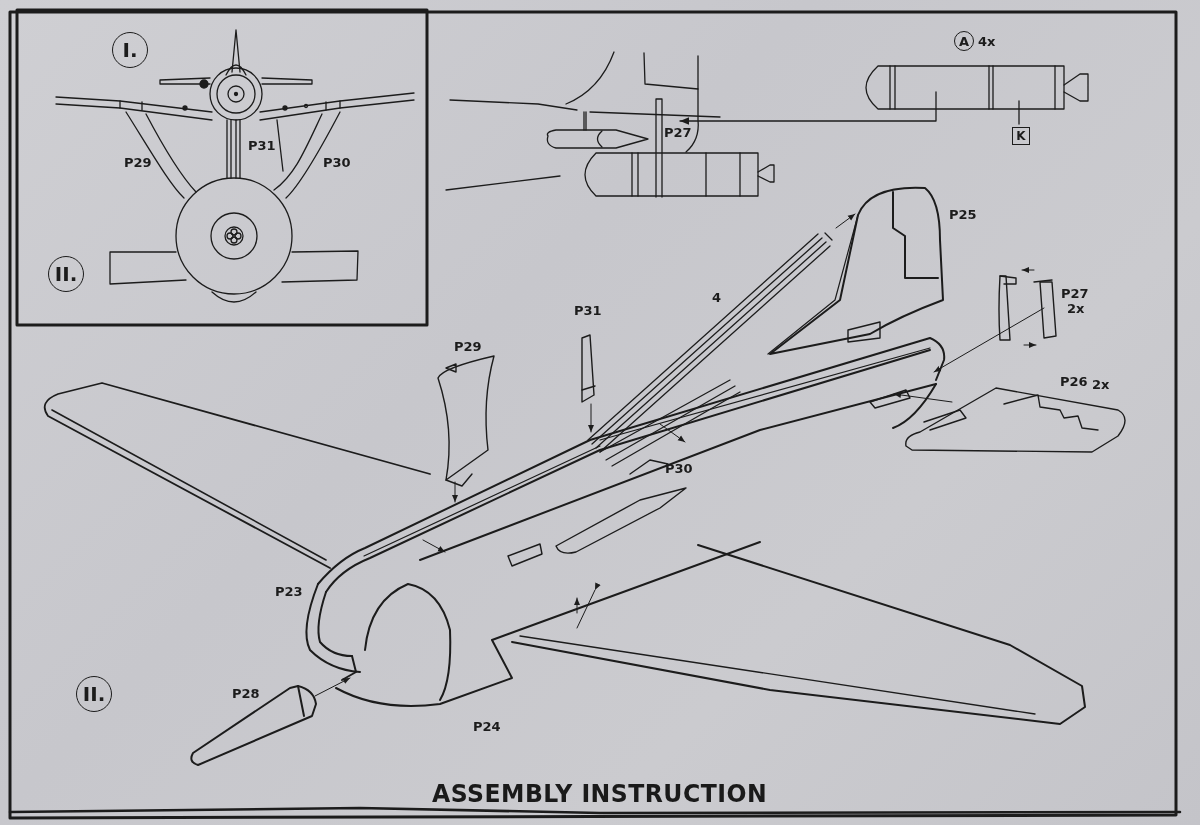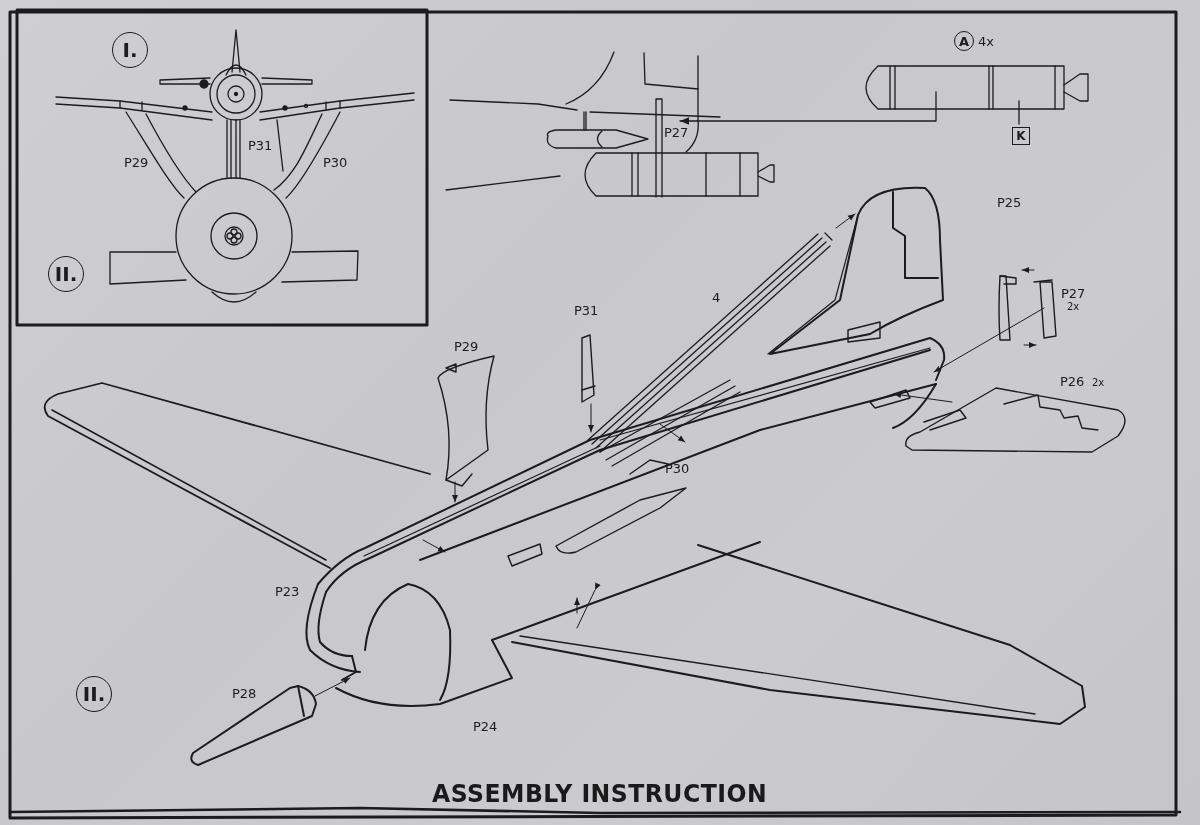--- a/index.html
+++ b/index.html
@@ -8,24 +8,24 @@
     background: #c9c9cd;
     font-family: "DejaVu Sans", sans-serif;
     position: relative;
   }
   #sheet {
     position: absolute; left: 0; top: 0; width: 1200px; height: 825px;
     background: linear-gradient(135deg, #cfcfd3 0%, #c7c7cc 40%, #cbcbcf 70%, #c4c4c9 100%);
   }
   #drawing { position: absolute; left: 0; top: 0; }
   .lbl {
-    position: absolute; font-family: "DejaVu Sans", sans-serif; font-weight: normal;
+    position: absolute; font-family: "DejaVu Sans", sans-serif; font-weight: bold;
     font-size: 13px; color: #1c1c1c; white-space: nowrap; line-height: 1;
   }
-  .lbl-small { font-size: 10px; }
+  .lbl-small { font-size: 13px; }
   .step {
     position: absolute; width: 36px; height: 36px; border: 1.6px solid #1c1c1c;
     border-radius: 50%; display: flex; align-items: center; justify-content: center;
     font-family: "DejaVu Sans", sans-serif; font-weight: bold; font-size: 20px; color: #1c1c1c;
     box-sizing: border-box;
   }
   .callout {
     position: absolute; width: 20px; height: 20px; border: 1.6px solid #1c1c1c; border-radius: 50%;
     display: flex; align-items: center; justify-content: center; box-sizing: border-box;
     font-family: "DejaVu Sans", sans-serif; font-weight: bold; font-size: 13px; color: #1c1c1c;
@@ -226,21 +226,21 @@
   <div class="lbl" style="left:323px; top:156px;">P30</div>
 
   <div class="callout" style="left:954px; top:31px;">A</div>
   <div class="lbl" style="left:978px; top:35px;">4x</div>
   <div class="boxed" style="left:1012px; top:127px;">K</div>
   <div class="lbl" style="left:664px; top:126px;">P27</div>
 
   <div class="step" style="left:76px; top:676px;">II.</div>
   <div class="lbl" style="left:275px; top:585px;">P23</div>
   <div class="lbl" style="left:473px; top:693px;margin-top:27px;">P24</div>
-  <div class="lbl" style="left:949px; top:196px;margin-left:48px;">P25</div>
+  <div class="lbl" style="left:949px; top:208px;">P25</div>
   <div class="lbl" style="left:1060px; top:375px;">P26</div>
   <div class="lbl lbl-small" style="left:1092px; top:378px;">2x</div>
   <div class="lbl" style="left:1061px; top:287px;">P27</div>
   <div class="lbl lbl-small" style="left:1067px; top:302px;">2x</div>
   <div class="lbl" style="left:209px; top:687px;margin-left:23px;">P28</div>
   <div class="lbl" style="left:454px; top:340px;">P29</div>
   <div class="lbl" style="left:665px; top:462px;">P30</div>
   <div class="lbl" style="left:574px; top:304px;">P31</div>
   <div class="lbl" style="left:712px; top:291px;">4</div>
 

